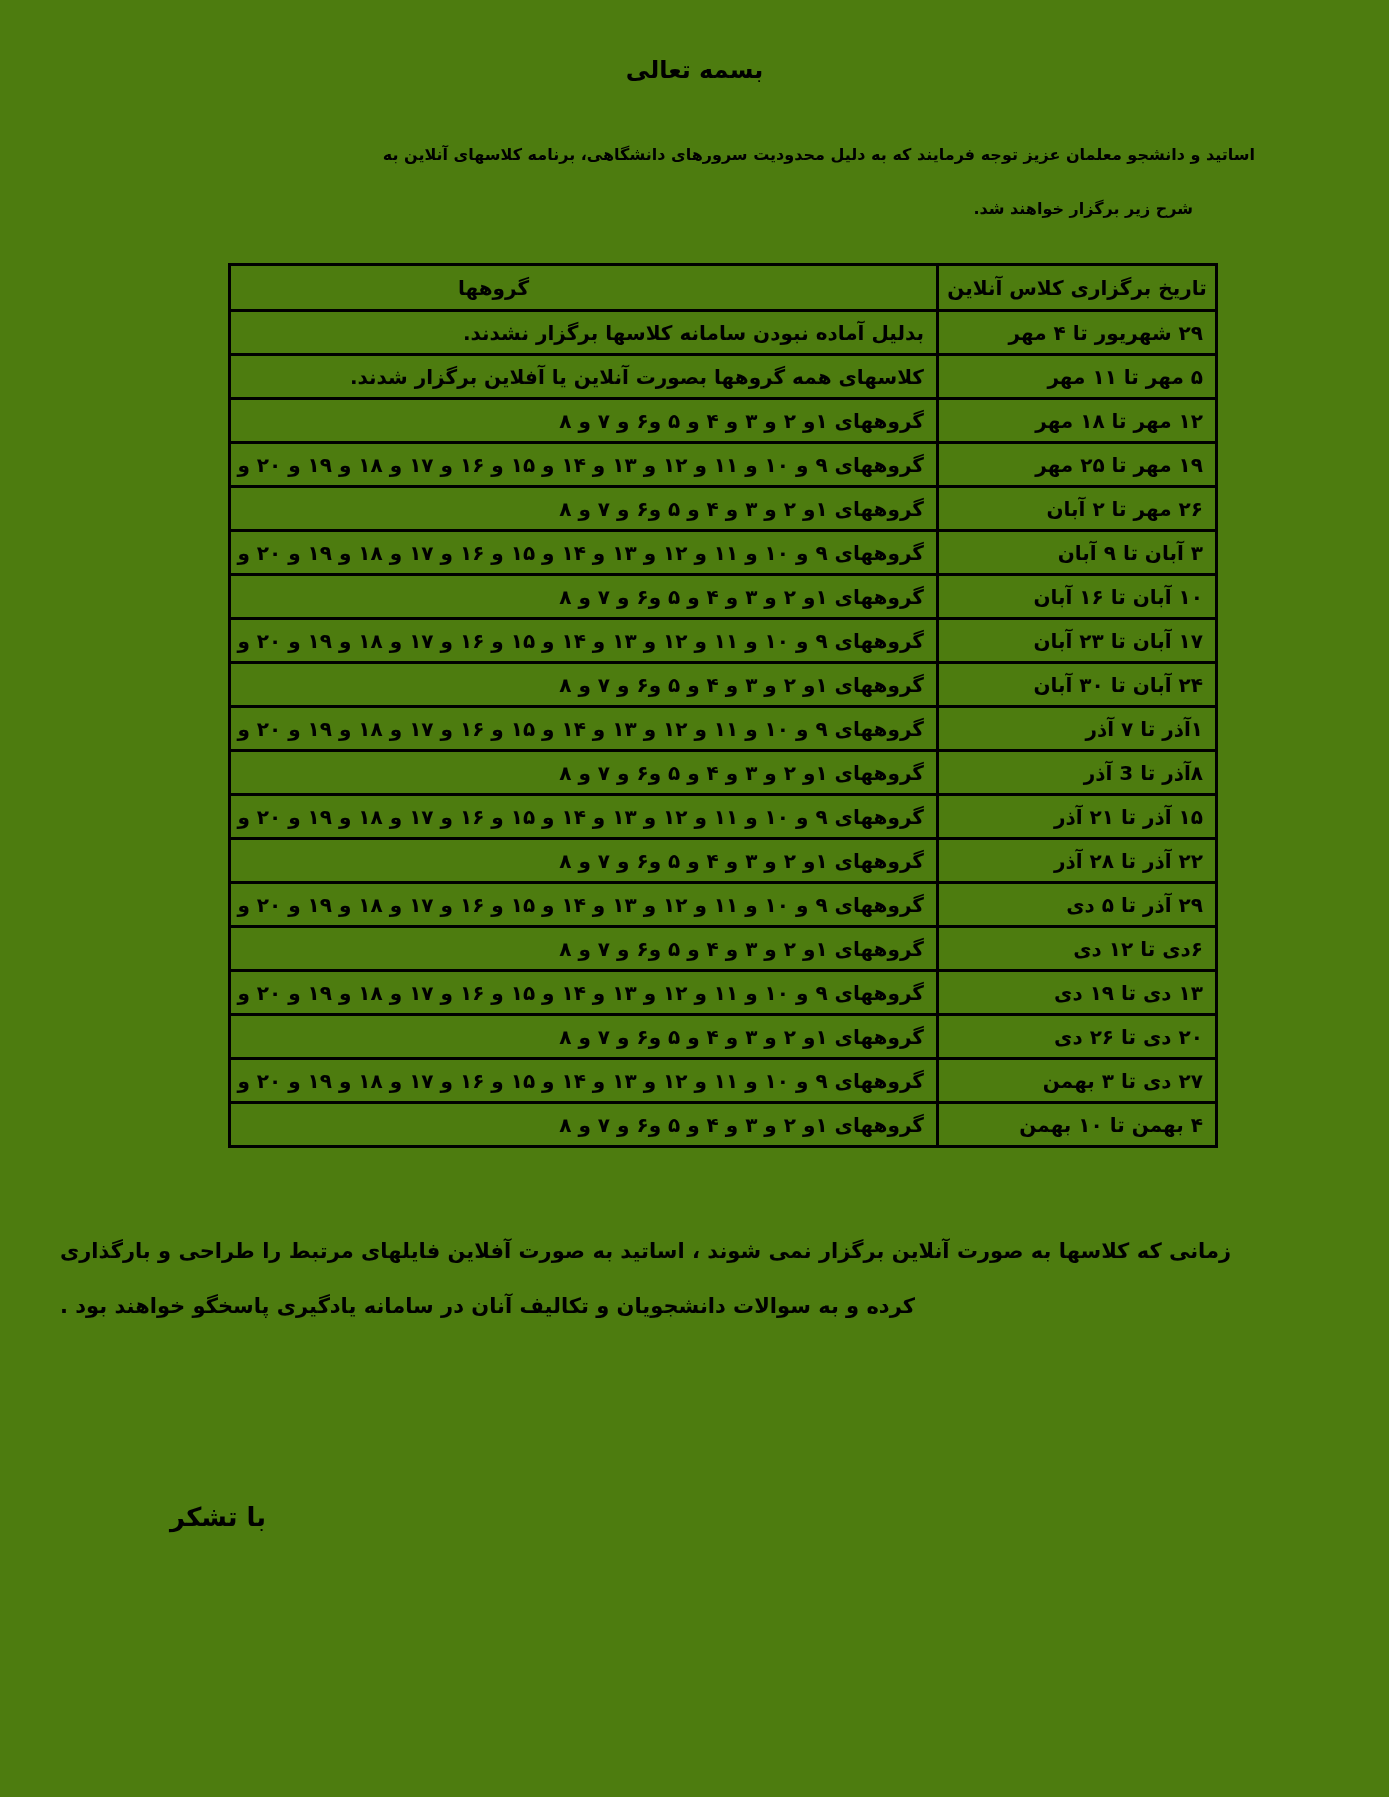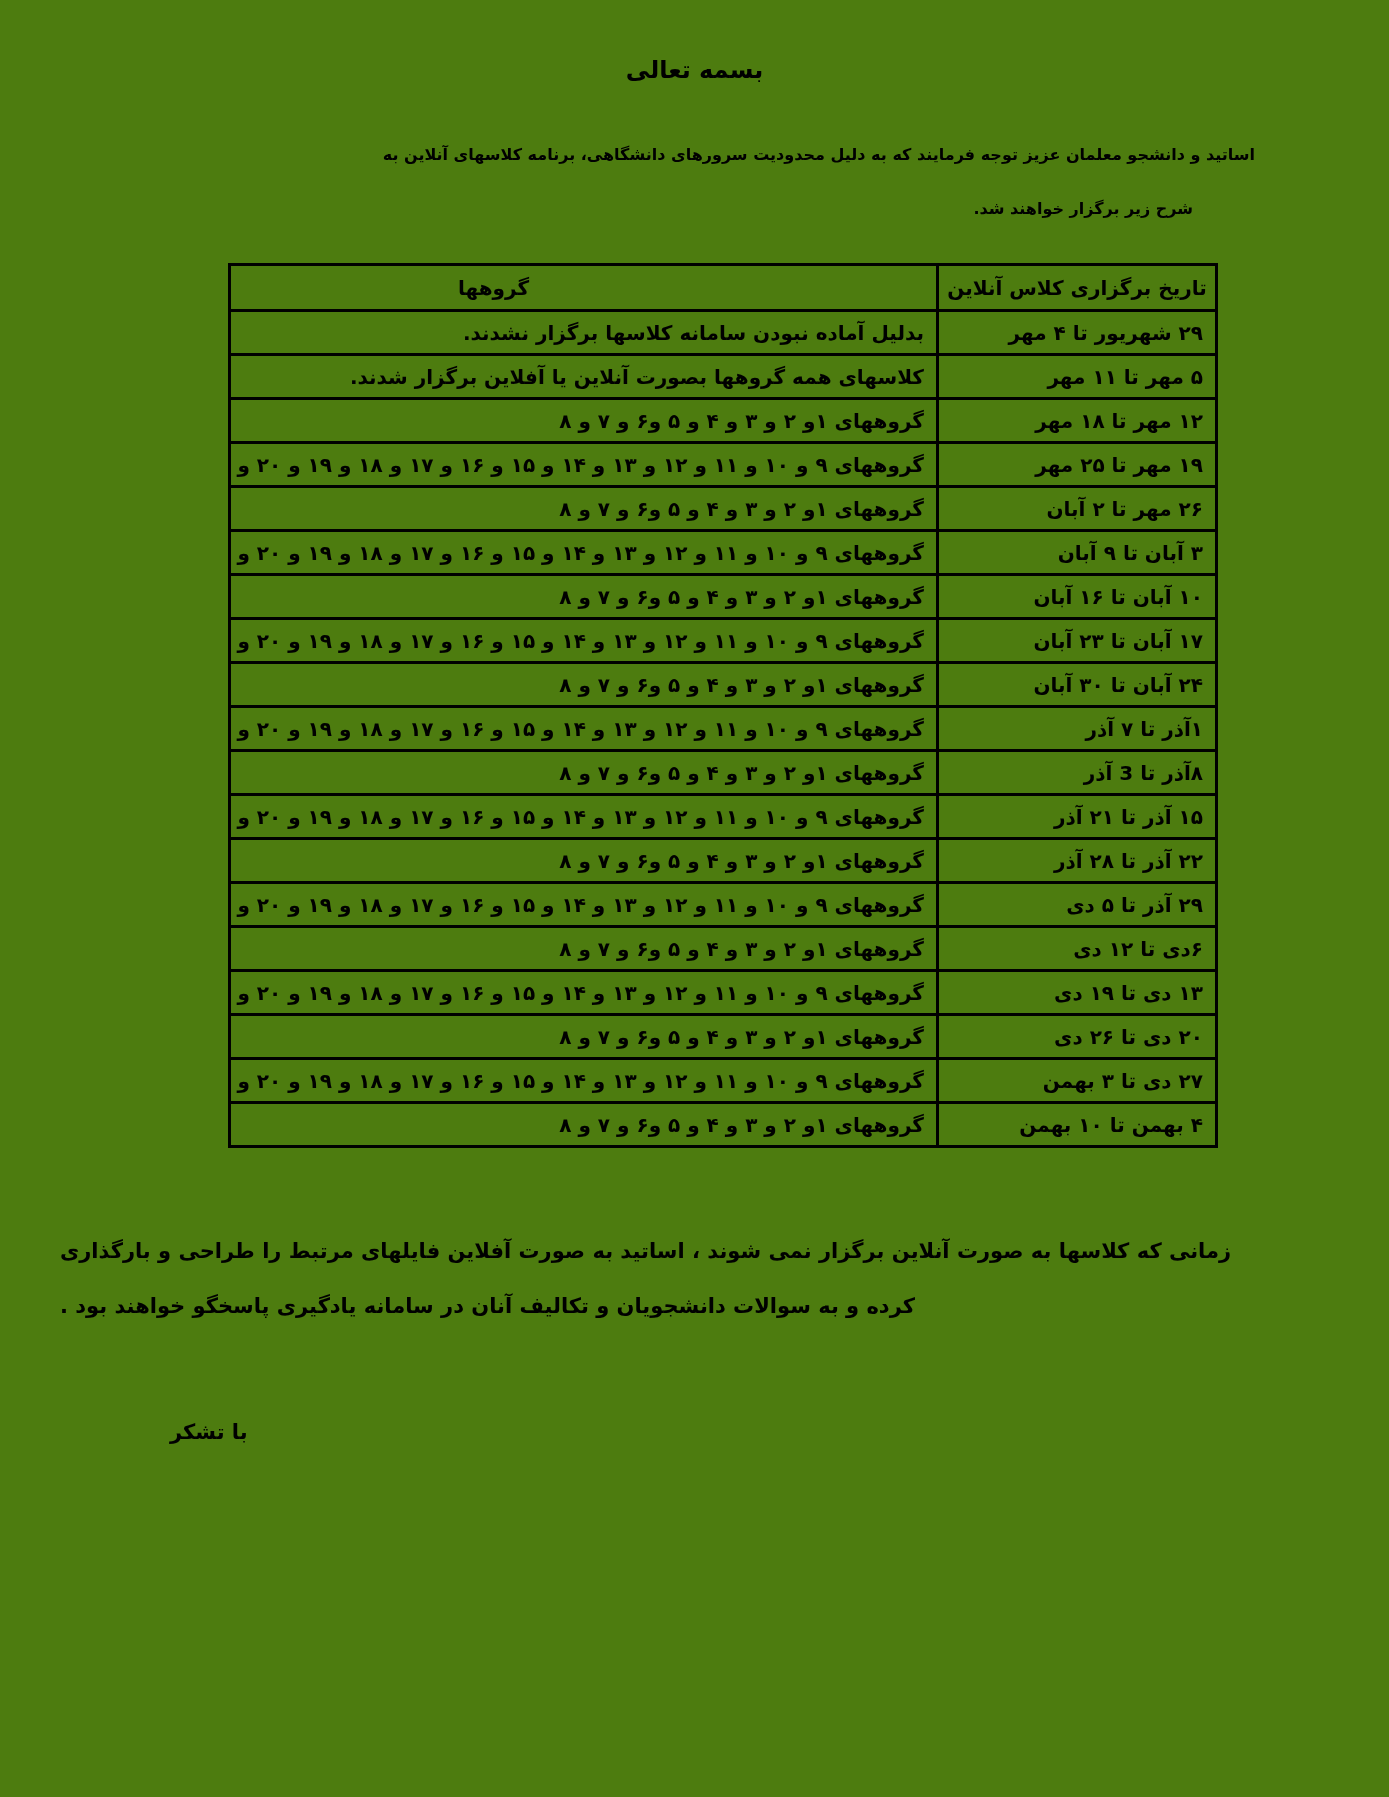--- a/index.html
+++ b/index.html
@@ -72,23 +72,23 @@
     position: absolute;
     top: 1350px;
     right: 218px;
     left: 60px;
     font-size: 21px;
     text-align: right;
     white-space: nowrap;
   }
   .closing {
     position: absolute;
-    top: 1420px;
+    top: 1502px;
     left: 170px;
-    font-size: 21px;
+    font-size: 26px;
   }
 </style>
 </head>
 <body>
 
 <div class="page">
 
   <div class="title">بسمه تعالی</div>
 
   <div class="intro">

